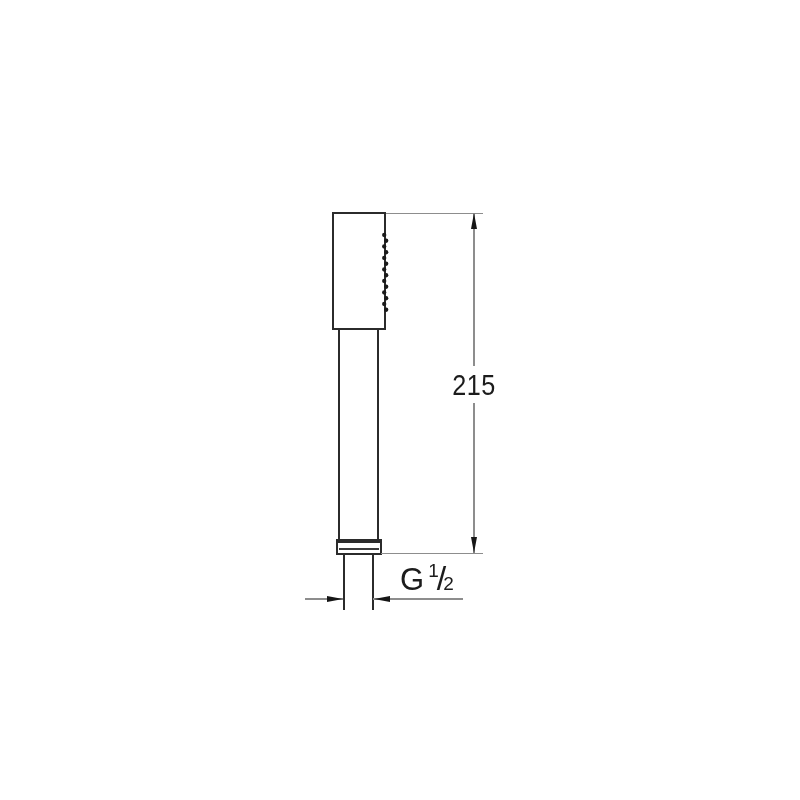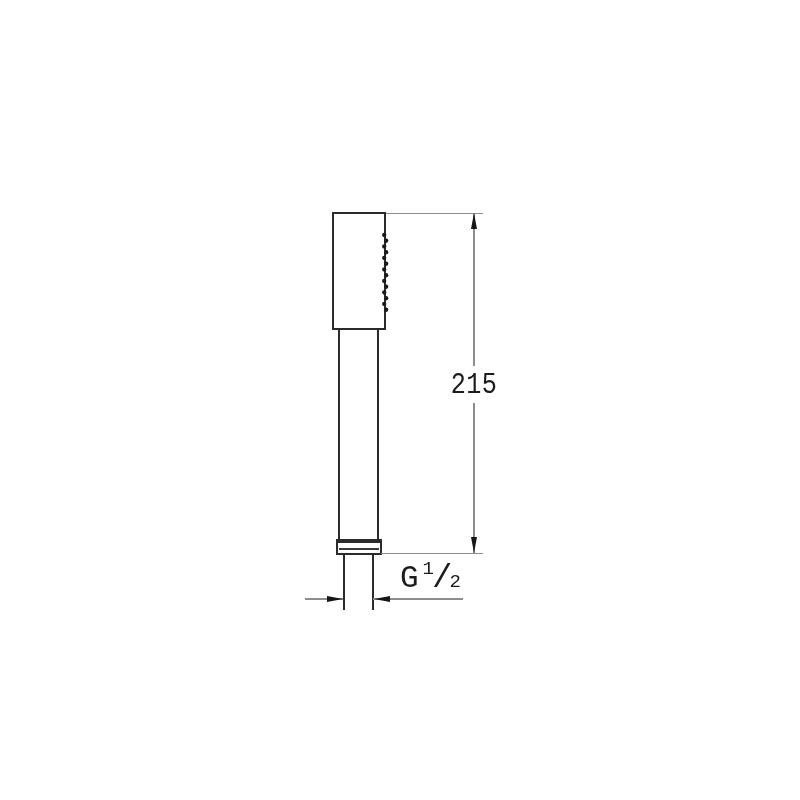--- a/index.html
+++ b/index.html
@@ -6,21 +6,21 @@
     --outline:#2b2b2b;
     --dim-line:#8d8d8d;
     --ink:#1c1c1c;
   }
   html,body{margin:0;padding:0;background:#fff;}
   .canvas{
     position:relative;
     width:800px;height:800px;
     background:#fff;
     overflow:hidden;
-    font-family:Liberation Mono, monospace;
+    font-family:Liberation Sans, sans-serif;
     color:var(--ink);
   }
   .abs{position:absolute;}
 
   
   .head{
     left:332px;top:212px;width:54px;height:118px;
     box-sizing:border-box;
     border:2px solid var(--outline);
     background:#fff;

